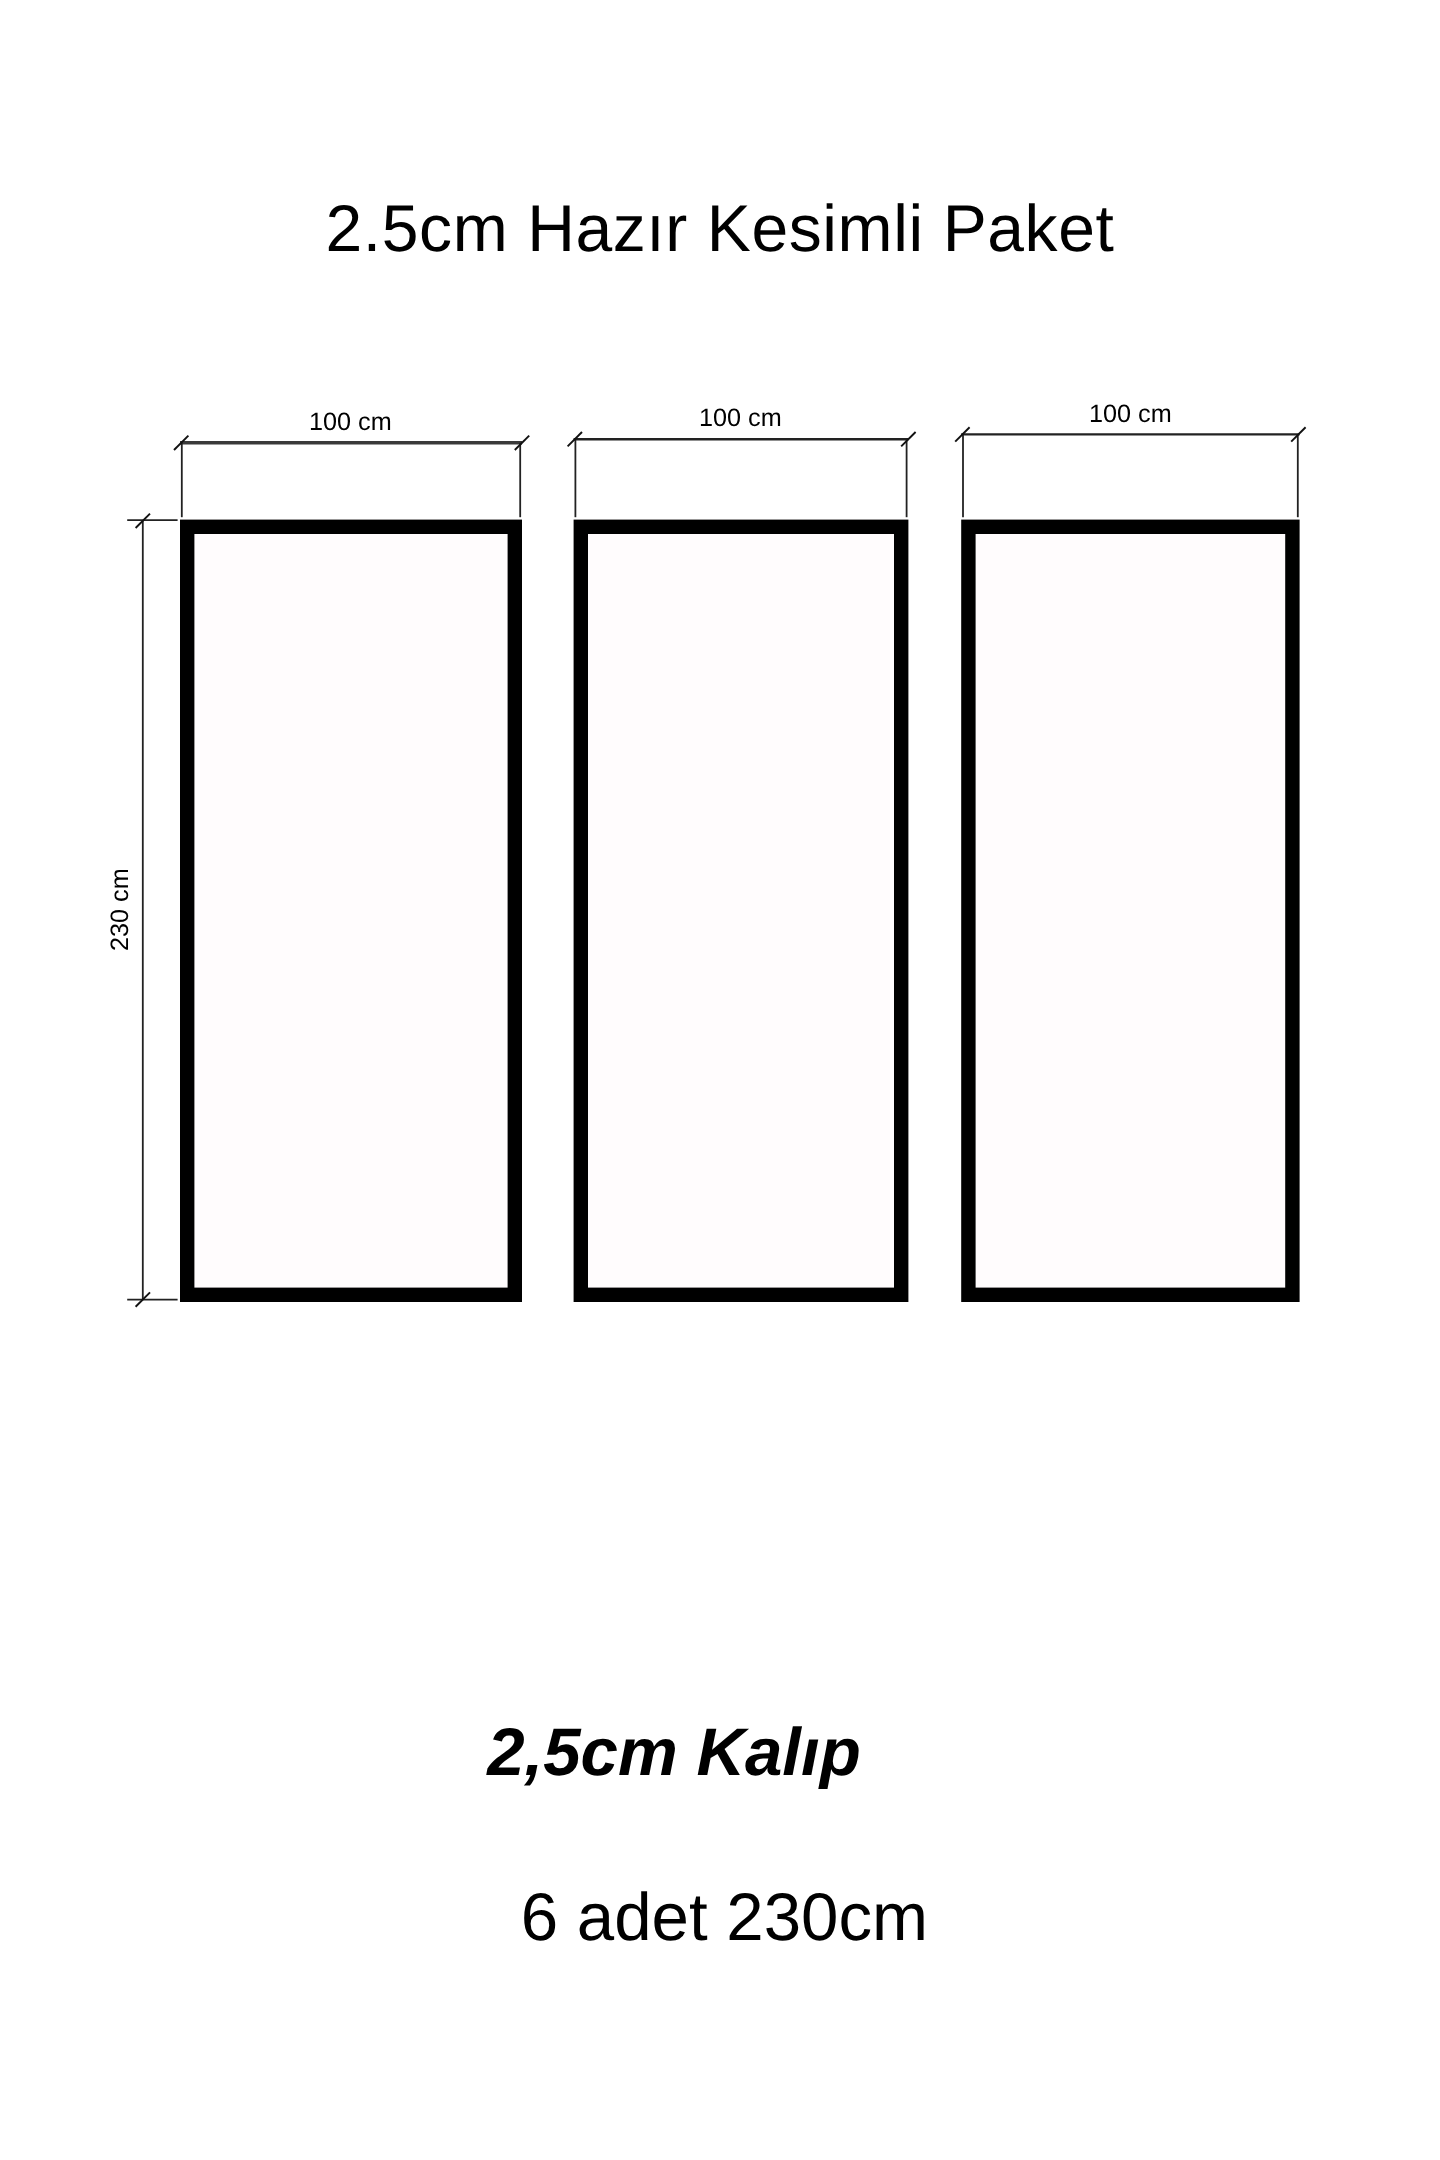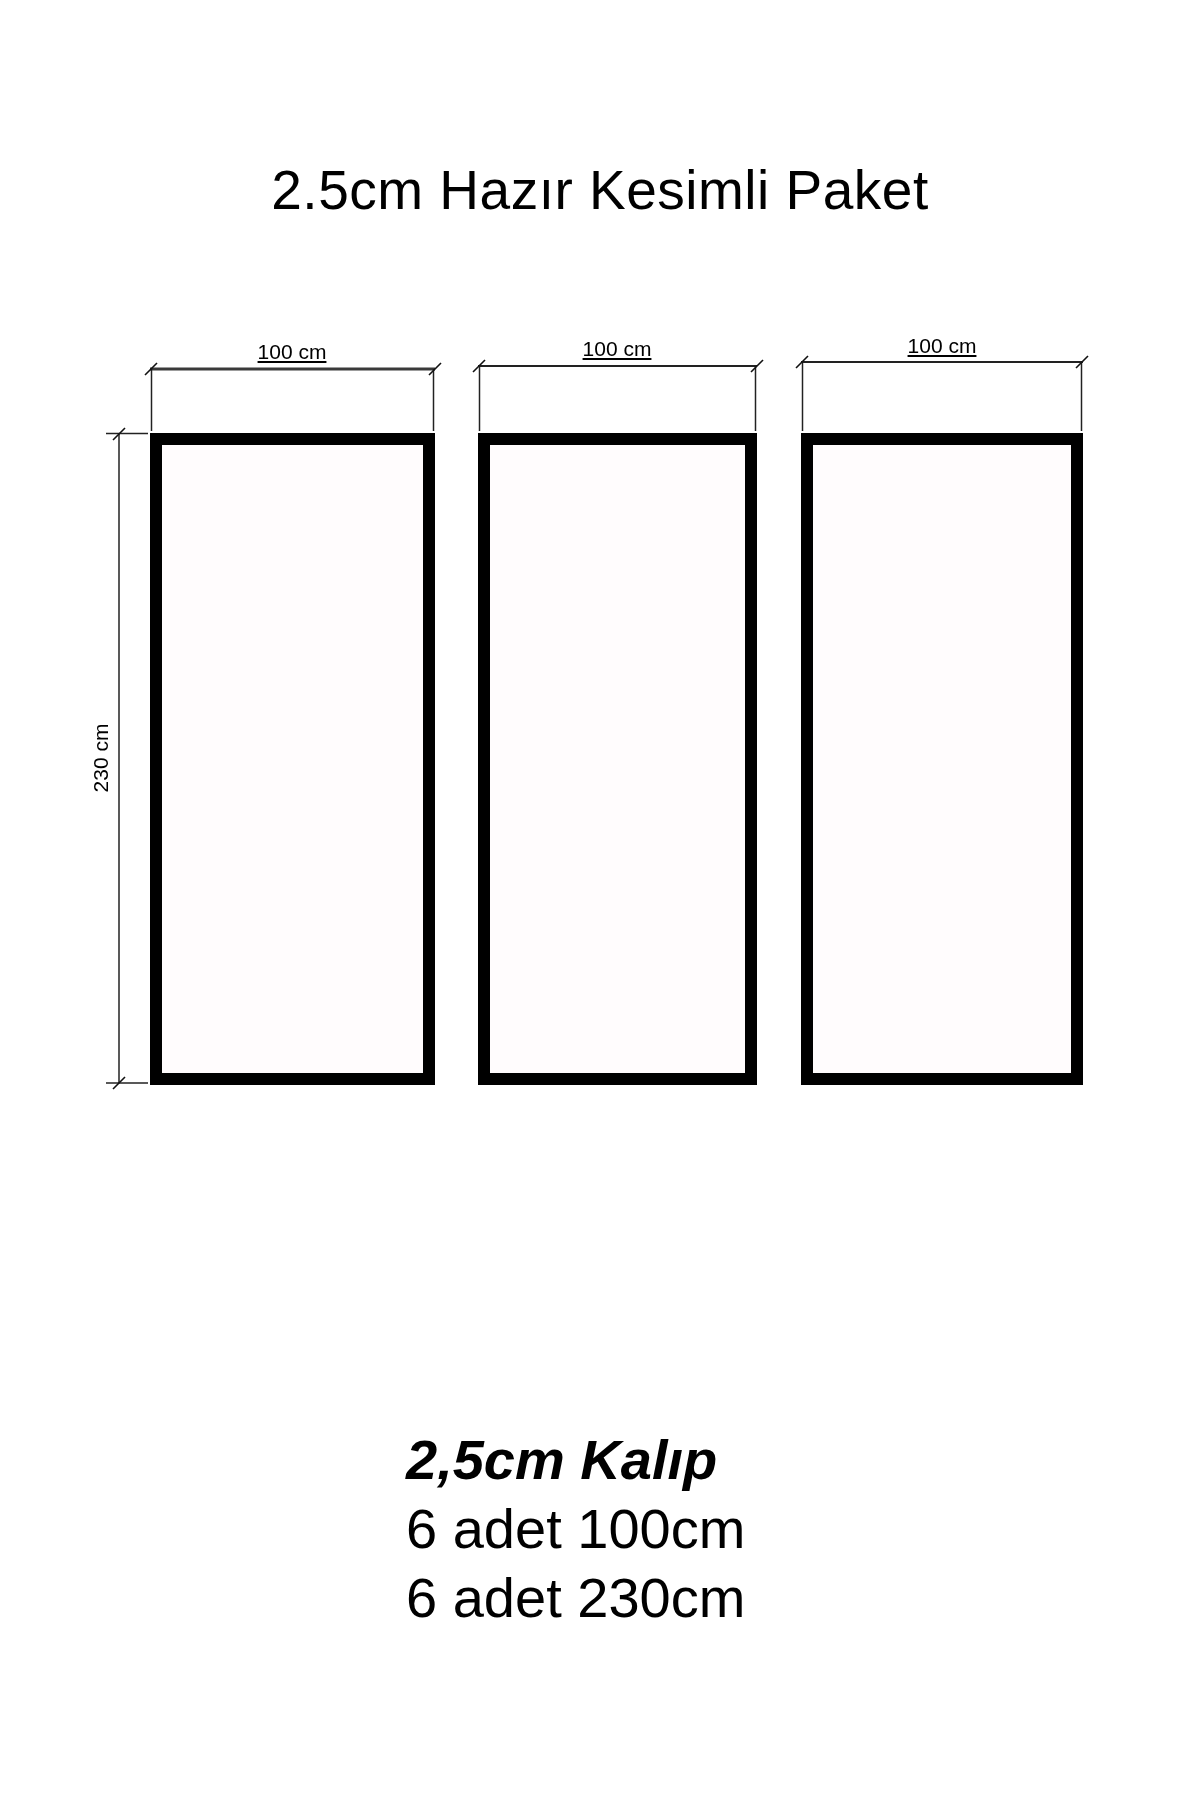--- a/index.html
+++ b/index.html
@@ -47,21 +47,21 @@
   .panel.p1 { left: 150px; width: 285px; }
   .panel.p2 { left: 478px; width: 279px; }
   .panel.p3 { left: 801px; width: 282px; }
   .dim-label {
     position: absolute;
     font-size: 21px;
     line-height: 21px;
     white-space: nowrap;
     color: var(--ink, #000);
   }
-  .dim-label.h { transform: translateX(-50%); text-decoration: underline; }
+  .dim-label.h { transform: translateX(-50%); }
   .dim-label.v {
     transform: translate(-50%, -50%) rotate(-90deg);
   }
   .lbl-w1 { left: 292px; top: 341px; }
   .lbl-w2 { left: 617px; top: 338px; }
   .lbl-w3 { left: 942px; top: 335px; }
   .lbl-h  { left: 100px; top: 758px; }
   .serif-block {
     position: absolute;
     left: 0;
@@ -81,21 +81,21 @@
     font-size: 56px;
     line-height: 56px;
     color: var(--ink, #000);
   }
   .sans-line.mold {
     top: 1432px;
     font-weight: 700;
     font-style: italic;
   }
   .sans-line.item1 { top: 1501px; font-weight: 400; }
-  .sans-line.item2 { top: 1570px; font-weight: 400; }
+  .sans-line.item2 { top: 1570px; font-weight: 400; margin-left: 28px; }
 </style>
 </head>
 <body>
 
 <div class="page">
 
   <div class="title">2.5cm Hazır Kesimli Paket</div>
 
   <svg class="dim-svg" viewBox="0 0 1200 1800" xmlns="http://www.w3.org/2000/svg">
 
@@ -136,16 +136,15 @@
   <div class="panel p2"></div>
   <div class="panel p3"></div>
 
   <div class="dim-label h lbl-w1">100 cm</div>
   <div class="dim-label h lbl-w2">100 cm</div>
   <div class="dim-label h lbl-w3">100 cm</div>
   <div class="dim-label v lbl-h">230 cm</div>
 
 
   <div class="sans-line mold">2,5cm Kalıp</div>
-  <div class="sans-line item1">6 adet 100cm</div>
   <div class="sans-line item2">6 adet 230cm</div>
 
 </div>
 
 </body></html>

